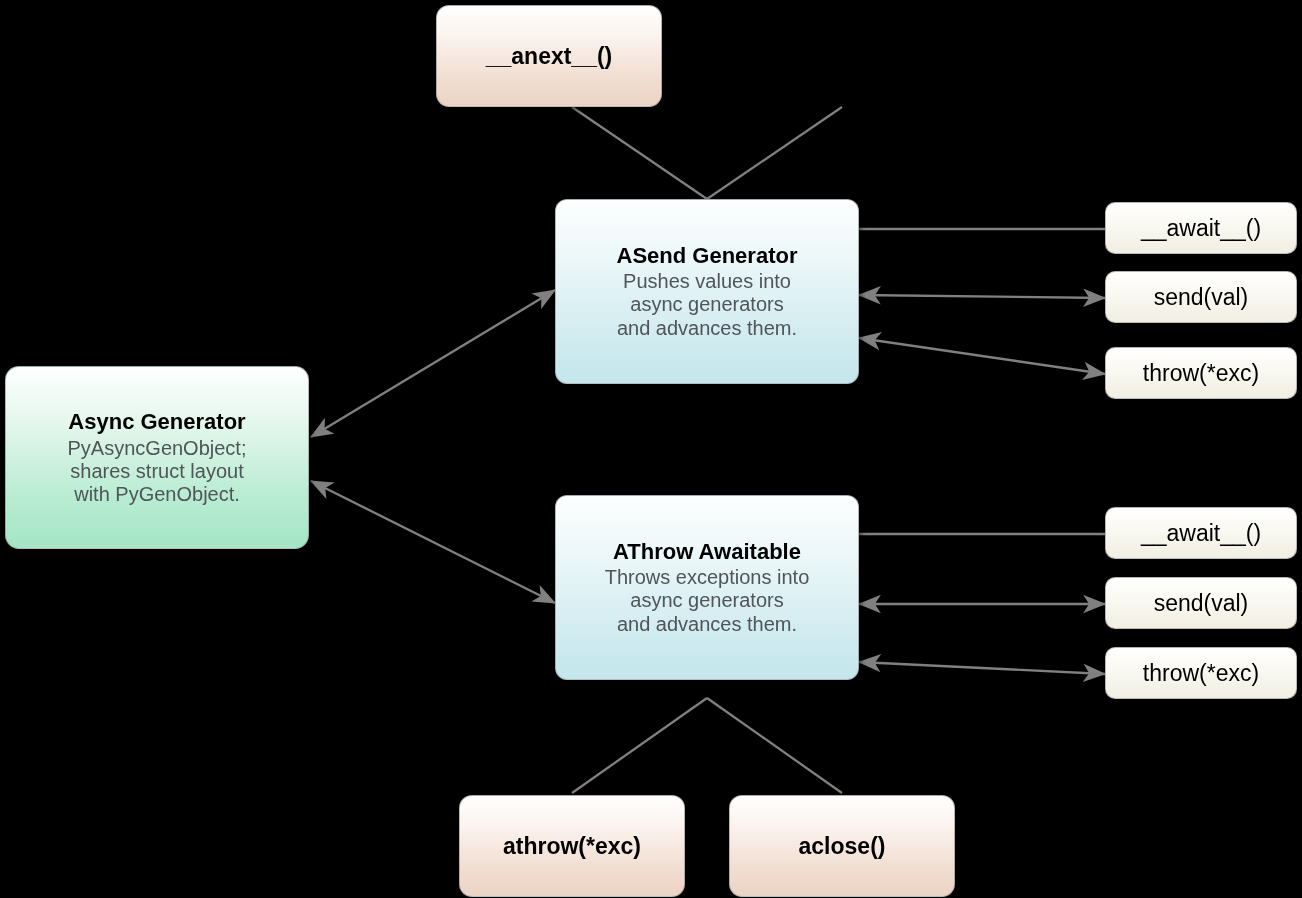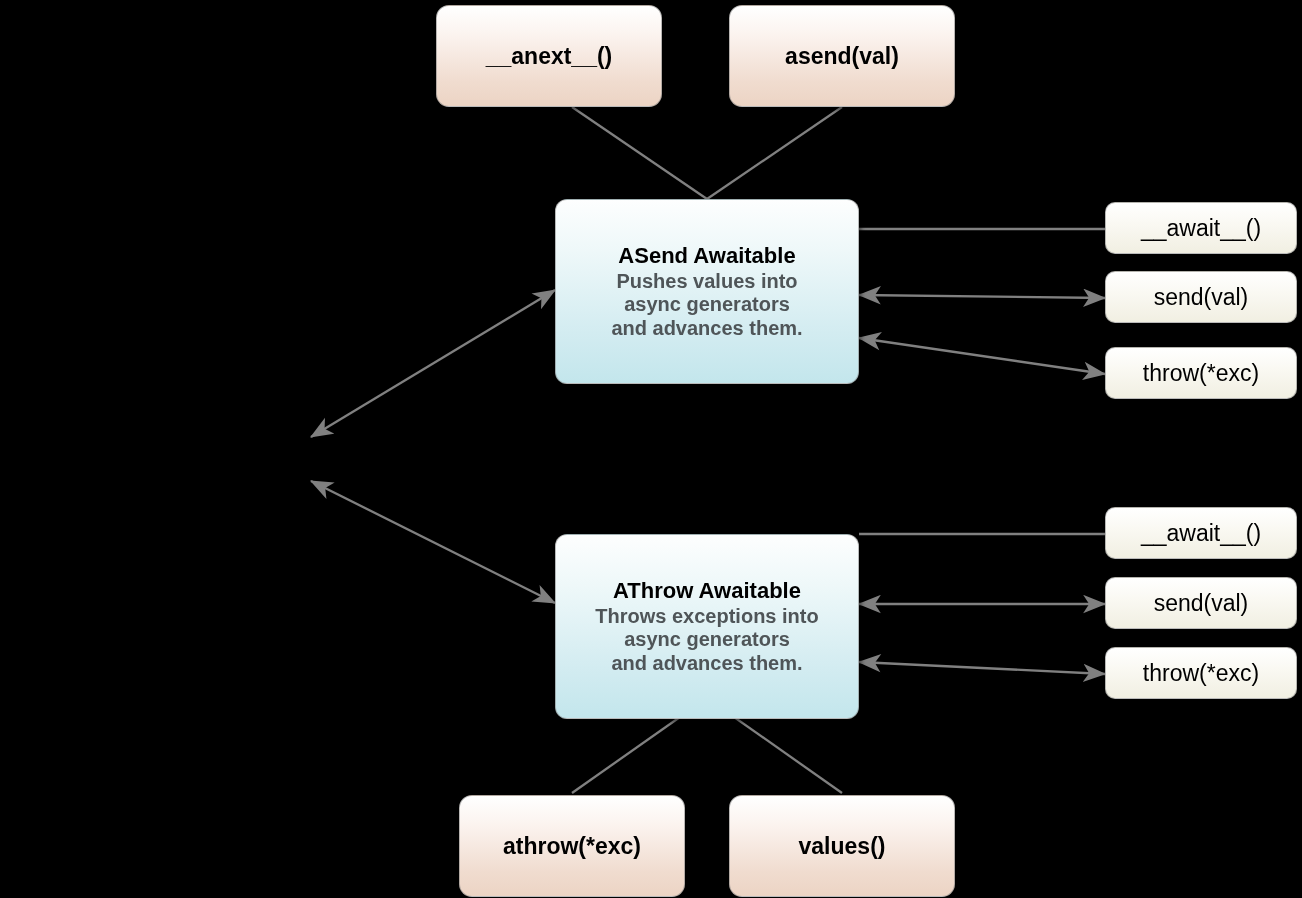--- a/index.html
+++ b/index.html
@@ -55,23 +55,23 @@
   .n-generator .title { font-size: 22px; margin-bottom: 3px; }
   .n-generator .desc  { font-size: 20px; }
 
   
   .n-await-box {
     width: 304px; height: 185px;
     background: linear-gradient(to bottom, #fdfefe 0%, #eef8f9 28%, #d3ecf1 72%, #c3e6ec 100%);
     border-radius: 12px;
   }
   .n-asend  { left: 555px; top: 199px; }
-  .n-athrow { left: 555px; top: 534px; text-align: center; }
+  .n-athrow { left: 555px; top: 495px; text-align: center; }
   .n-await-box .title { font-size: 22px; margin-bottom: 2px; }
-  .n-await-box .desc  { font-size: 20px; font-weight: bold; }
+  .n-await-box .desc  { font-size: 20px; }
 
   
   .n-peach {
     width: 226px; height: 102px;
     background: linear-gradient(to bottom, #ffffff 0%, #fbf3ee 30%, #f0dccf 76%, #ecd4c4 100%);
     border-radius: 13px;
   }
   .n-peach .title { font-size: 23px; }
   .n-anext   { left: 436px; top: 5px; }
   .n-asendv  { left: 729px; top: 5px; }
@@ -119,47 +119,50 @@
       <line x1="859" y1="229" x2="1105" y2="229"></line>
       <line x1="859" y1="295" x2="1105" y2="298" marker-start="url(#arrStart)" marker-end="url(#arrEnd)"></line>
       <line x1="859" y1="338" x2="1105" y2="374" marker-start="url(#arrStart)" marker-end="url(#arrEnd)"></line>
 
       <line x1="859" y1="534" x2="1105" y2="534"></line>
       <line x1="859" y1="604" x2="1105" y2="604" marker-start="url(#arrStart)" marker-end="url(#arrEnd)"></line>
       <line x1="859" y1="662" x2="1105" y2="674" marker-start="url(#arrStart)" marker-end="url(#arrEnd)"></line>
     </g>
   </svg>
 
+  <div class="node n-generator">
+    <div class="title">Async Generator</div>
+    <div class="desc">PyAsyncGenObject;
+shares struct layout
+with PyGenObject.</div>
+  </div>
 
   <div class="node n-await-box n-asend">
-    <div class="title">ASend Awaitable</div>
+    <div class="title">ASend Generator</div>
     <div class="desc">Pushes values into
 async generators
 and advances them.</div>
   </div>
 
   <div class="node n-await-box n-athrow">
     <div class="title">AThrow Awaitable</div>
     <div class="desc">Throws exceptions into
 async generators
 and advances them.</div>
   </div>
 
   <div class="node n-peach n-anext">
     <div class="title">__anext__()</div>
   </div>
-  <div class="node n-peach n-asendv">
-    <div class="title">asend(val)</div>
-  </div>
 
   <div class="node n-peach n-athrowx">
     <div class="title">athrow(*exc)</div>
   </div>
   <div class="node n-peach n-aclose">
-    <div class="title">values()</div>
+    <div class="title">aclose()</div>
   </div>
 
   <div class="node n-cream r1">
     <div class="title">__await__()</div>
   </div>
   <div class="node n-cream r2">
     <div class="title">send(val)</div>
   </div>
   <div class="node n-cream r3">
     <div class="title">throw(*exc)</div>

